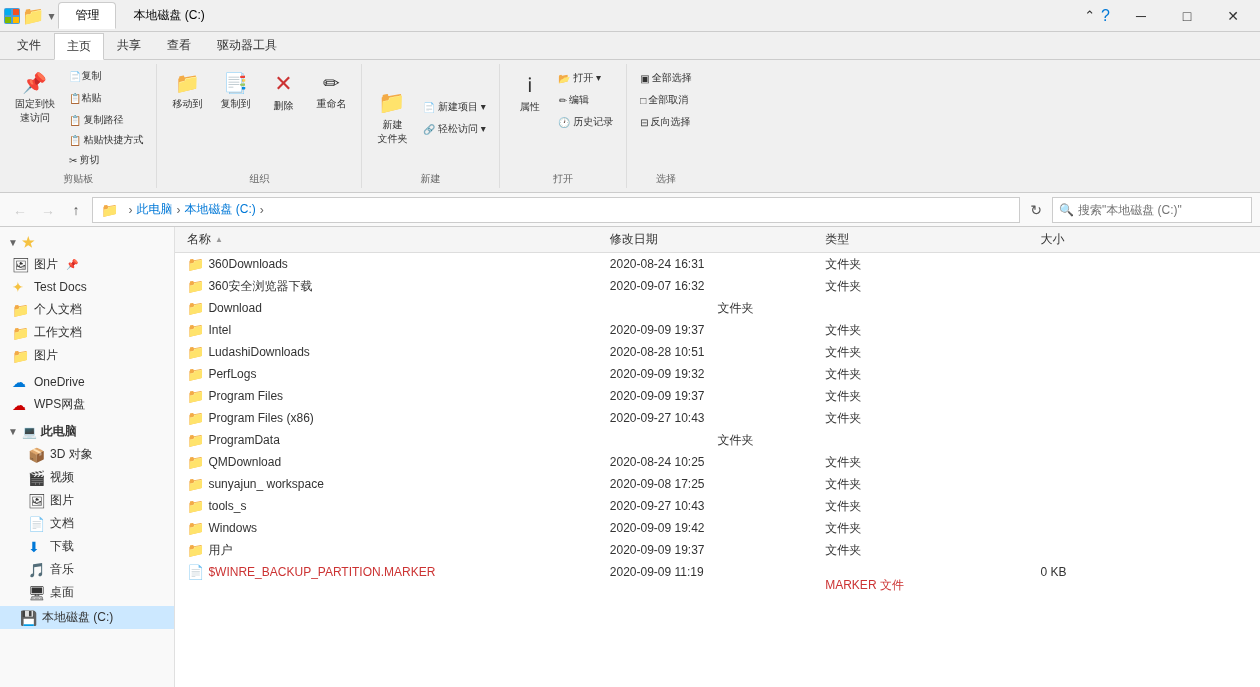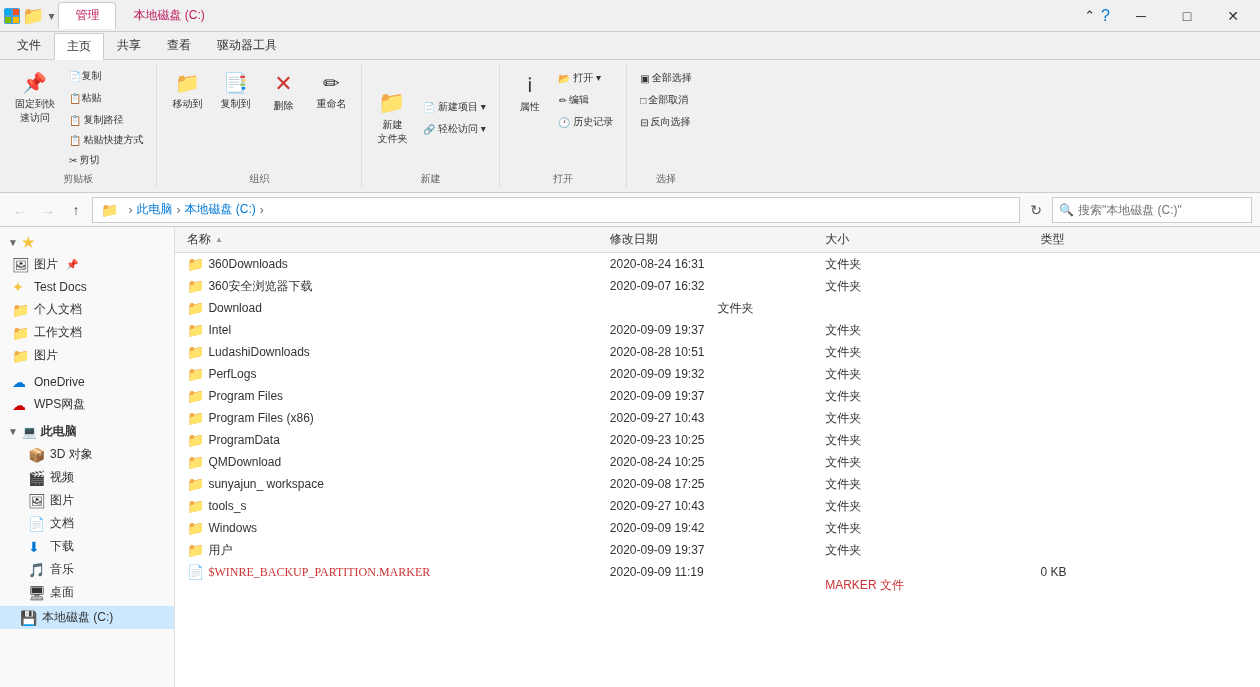--- a/index.html
+++ b/index.html
@@ -23,21 +23,21 @@
       font-size: 12px;
       cursor: pointer;
       border-radius: 4px 4px 0 0;
       border: 1px solid transparent;
     }
     .title-tab.active {
       background: #ffffff;
       border-color: #ccc;
       border-bottom-color: white;
     }
-    .title-tab-label { color: #be185d; }
+    .title-tab-label { color: #000000; }
     .title-bar-controls { display: flex; align-items: center; }
     .win-btn { width: 46px; height: 32px; border: none; background: transparent; cursor: pointer; font-size: 14px; color: #333; display: flex; align-items: center; justify-content: center; }
 
     
     .ribbon {
       background: #f0f0f0;
       border-bottom: 1px solid #ccc;
     }
     .ribbon-tabs {
       display: flex;
@@ -510,26 +510,26 @@
   <div class="file-list-container">
 
     <div class="file-list-header">
       <div class="file-col col-name">
         <span>名称</span>
         <span class="col-sort-icon">▲</span>
       </div>
       <div class="file-col col-date">
         <span>修改日期</span>
       </div>
+      <div class="file-col col-type">
+        <span>类型</span>
+      </div>
       <div class="file-col col-size">
         <span>大小</span>
       </div>
-      <div class="file-col col-type">
-        <span>类型</span>
-      </div>
     </div>
 
     <div class="file-list" id="file-list">
         <div class="file-row">
       <div class="file-col col-name">
         <div class="file-name-cell">
           <span class="file-folder-icon">📁</span>
           <span style="">360Downloads</span>
         </div>
       </div>
@@ -613,21 +613,20 @@
       <div class="file-col col-type" style="">文件夹</div>
       <div class="file-col col-size"></div>
     </div>
         <div class="file-row">
       <div class="file-col col-name">
         <div class="file-name-cell">
           <span class="file-folder-icon">📁</span>
           <span style="">ProgramData</span>
         </div>
       </div>
-      <div class="file-col col-date">2020-09-23 10:25</div>
       <div class="file-col col-type" style="">文件夹</div>
       <div class="file-col col-size"></div>
     </div>
         <div class="file-row">
       <div class="file-col col-name">
         <div class="file-name-cell">
           <span class="file-folder-icon">📁</span>
           <span style="">QMDownload</span>
         </div>
       </div>
@@ -676,21 +675,21 @@
         </div>
       </div>
       <div class="file-col col-date">2020-09-09 19:37</div>
       <div class="file-col col-type" style="">文件夹</div>
       <div class="file-col col-size"></div>
     </div>
         <div class="file-row">
       <div class="file-col col-name">
         <div class="file-name-cell">
           <span class="file-marker-icon">📄</span>
-          <span style="color:#cc3333;font-family:Liberation Serif, serif;">$WINRE_BACKUP_PARTITION.MARKER</span>
+          <span style="color:#cc3333;">$WINRE_BACKUP_PARTITION.MARKER</span>
         </div>
       </div>
       <div class="file-col col-date">2020-09-09 11:19</div>
       <div class="file-col col-type" style="color:#cc3333;margin-top:27px;">MARKER 文件</div>
       <div class="file-col col-size">0 KB</div>
     </div>
       </div>
   </div>
 </div>
 

